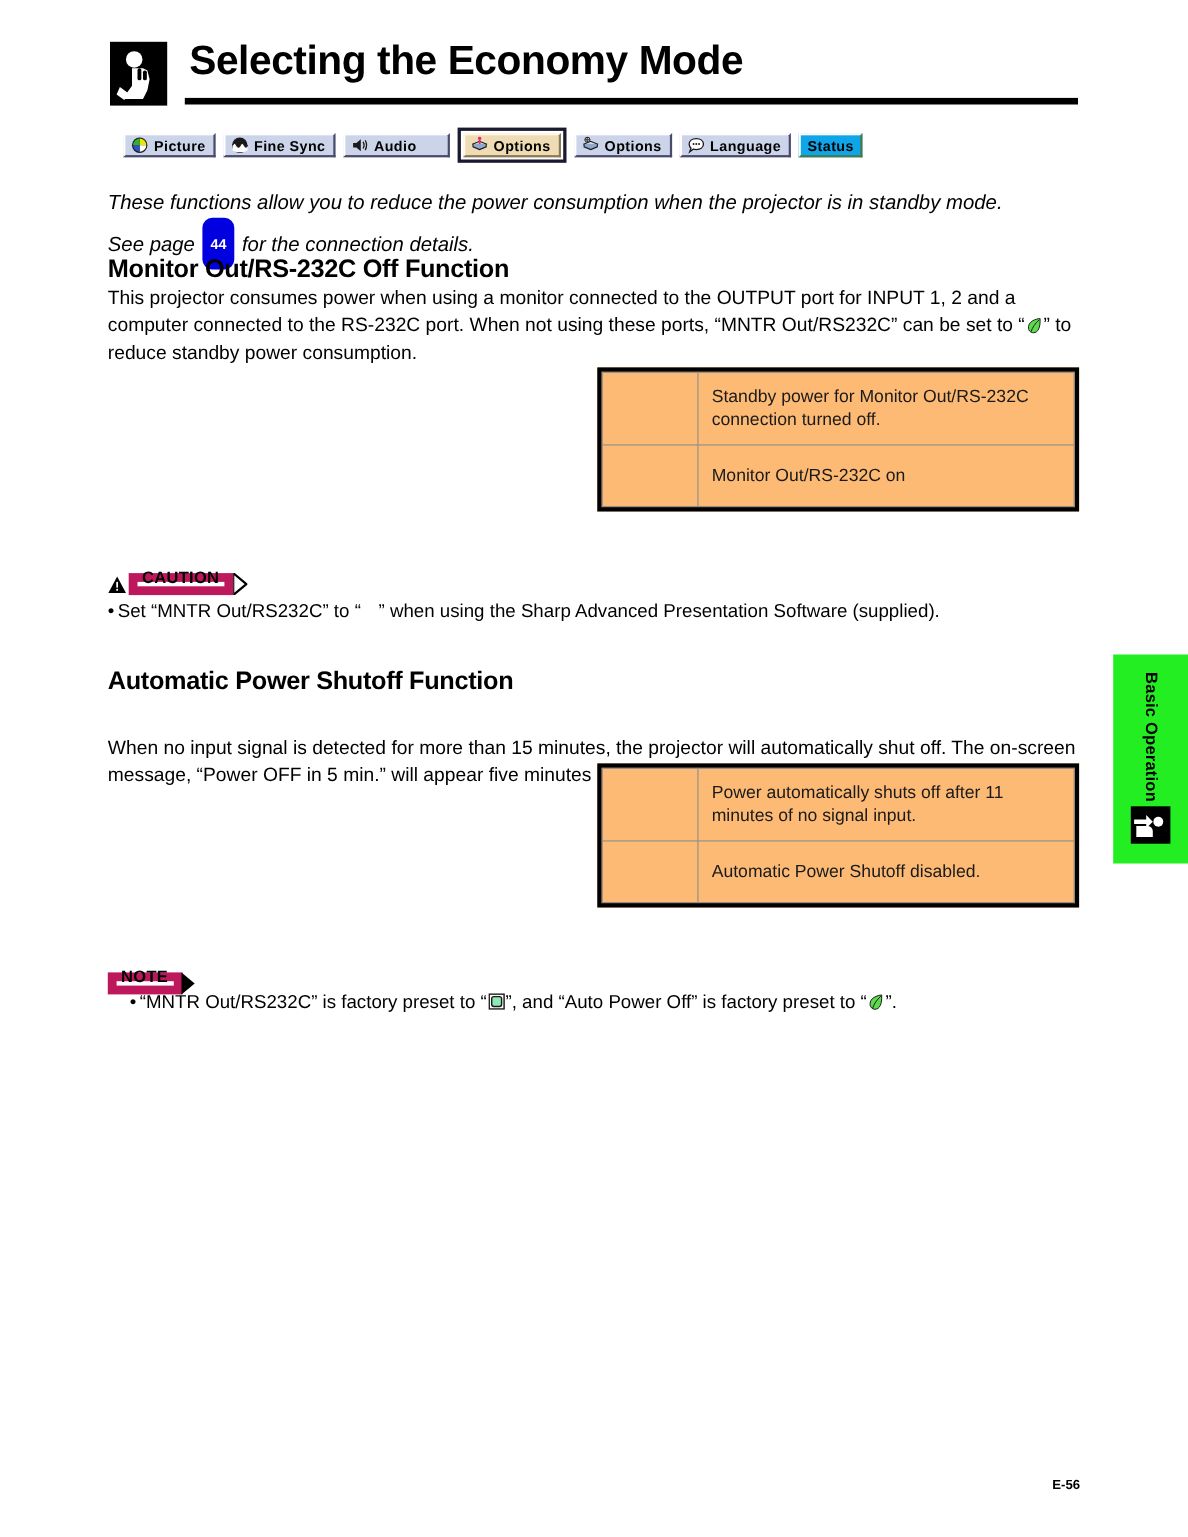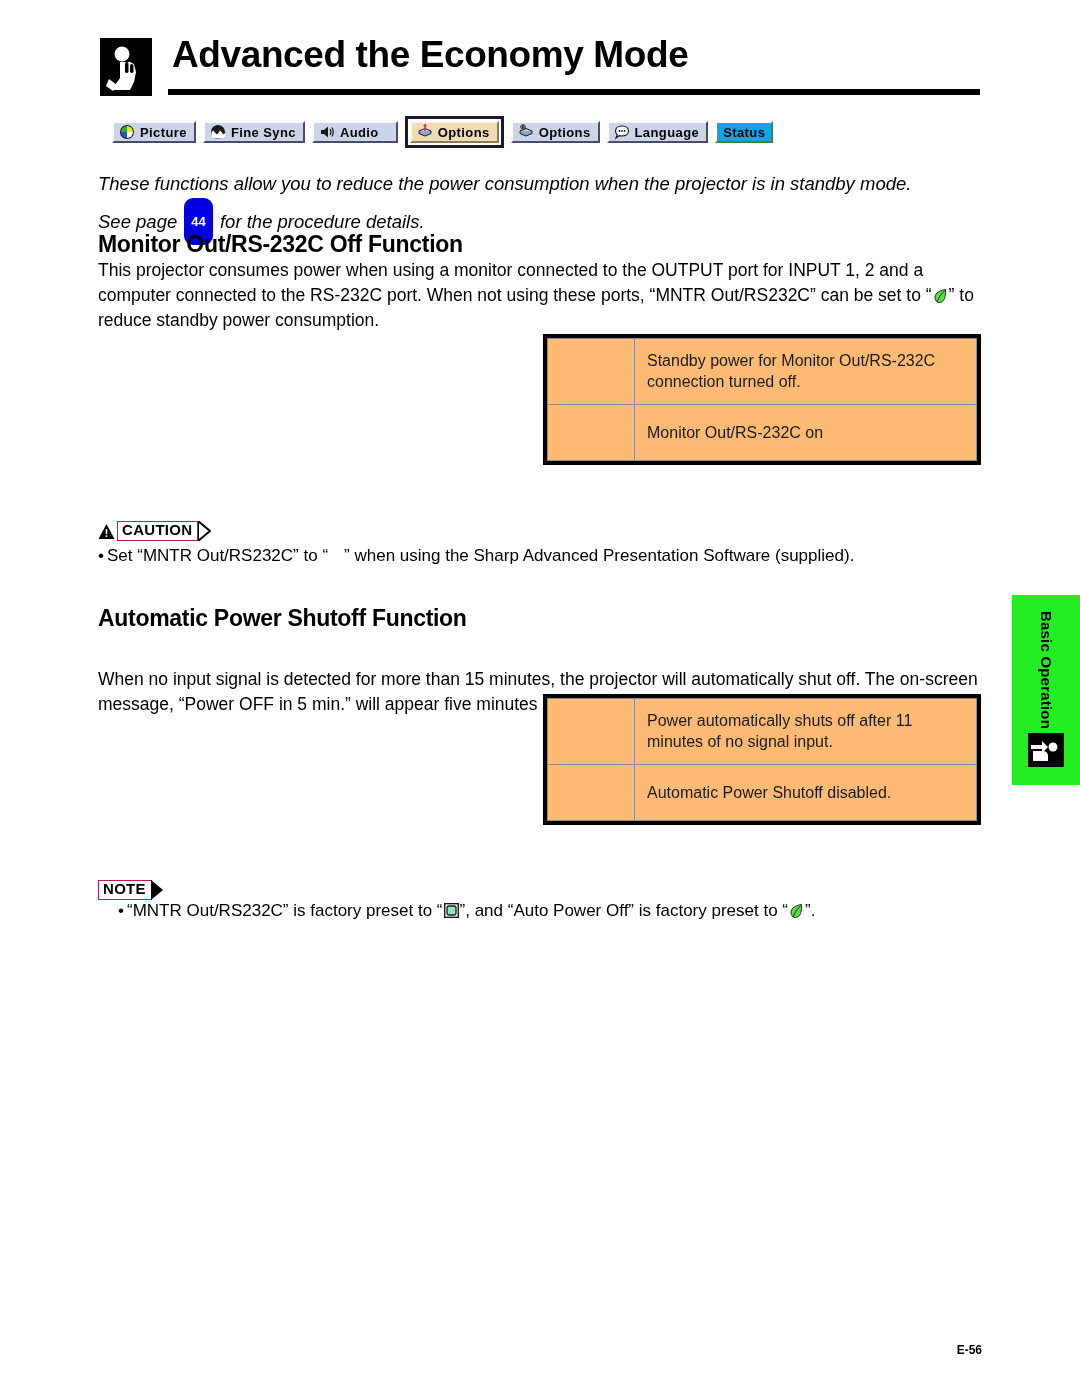--- a/index.html
+++ b/index.html
@@ -76,21 +76,21 @@
     border-left: 2px solid #ffffff;
     border-right: 2px solid #4a4a6a;
     border-bottom: 2px solid #4a4a6a;
     font-size: 13px;
     font-weight: bold;
     font-family: "Liberation Sans", sans-serif;
     letter-spacing: 0.4px;
     box-sizing: border-box;
     color: #000;
   }
-  .tab.wide-gap { padding-right: 17px; }
+  .tab.wide-gap { padding-right: 28px; }
   .tab-selected-wrap {
     border: 3px solid #1a1a2e;
     padding: 2px;
     background: #ffffff;
     margin-top: -5px;
   }
   .tab.selected {
     background: #f0dcb4;
     border-top: 2px solid #fff8e8;
     border-left: 2px solid #fff8e8;
@@ -214,24 +214,24 @@
   #caution-flag { top: 521px; }
   #note-flag { top: 880px; }
 
   .flag {
     display: inline-flex;
     align-items: center;
     height: 20px;
   }
   .warn-tri { width: 17px; height: 17px; display:block; margin-right: 2px; }
   .flag-box {
-    border: 1px solid #be185d;
+    border: 8px solid #be185d;
     height: 20px;
     display: flex;
-    align-items: flex-start;
+    align-items: flex-end;
     padding: 0 5px 0 4px;
     box-sizing: border-box;
   }
   .flag-label {
     font-size: 15px;
     font-weight: bold;
     letter-spacing: 0.3px;
     font-family: "Liberation Sans", sans-serif;
     line-height: 15px;
   }
@@ -312,21 +312,21 @@
 <div class="header">
   <div class="header-icon">
     <svg class="hand-glyph" viewBox="0 0 52 58">
       <circle cx="22" cy="16" r="7.5" fill="#ffffff"></circle>
       <path d="M20 24 L20 40 L15 47 L12 52 L30 52 L34 44 L36 34 L34 26 L30 24 Z" fill="#ffffff"></path>
       <path d="M9 41 L17 47 L13 53 L6 48 Z" fill="#ffffff"></path>
       <rect x="25" y="24" width="3.5" height="11" rx="1.7" fill="#000000"></rect>
       <rect x="30" y="26" width="3.5" height="9" rx="1.7" fill="#000000"></rect>
     </svg>
   </div>
-  <div class="page-title">Advanced the Economy Mode</div>
+  <div class="page-title">Selecting the Economy Mode</div>
   <div class="title-rule"></div>
 </div>
 
 <div class="tabbar">
 
   <div class="tab">
     <svg class="tab-ico" viewBox="0 0 16 16">
       <circle cx="8" cy="8" r="7" fill="#1a1a1a"></circle>
       <path d="M8 2 A6 6 0 0 1 14 8 L8 8 Z" fill="#e8e800"></path>
       <path d="M14 8 A6 6 0 0 1 8 14 L8 8 Z" fill="#ffffff"></path>
@@ -388,21 +388,21 @@
 
   <div class="tab status">
     <span>Status</span>
   </div>
 </div>
 
 <div class="intro">
   <span>These functions allow you to reduce the power consumption when the projector is in standby mode.</span><br>
   <span>See page</span>
   <span class="pagebadge">44</span>
-  <span>for the procedure details.</span>
+  <span>for the connection details.</span>
 </div>
 
 <div class="sect-h" id="sect1-h">Monitor Out/RS-232C Off Function</div>
 
 <div class="body-p" id="sect1-p">
   <span>This projector consumes power when using a monitor connected to the OUTPUT port for INPUT 1, 2 and a computer connected to the RS-232C port. When not using these ports, “MNTR Out/RS232C” can be set to “</span><svg class="leaf" viewBox="0 0 15 16">
       <path d="M12.5 1.5 C12.5 1.5 2.5 2.5 2 9 C1.7 12.6 4 14.5 6.5 14.5 C10.5 14.5 13 10 12.5 1.5 Z" fill="#5ddb4c" stroke="#1a1a1a" stroke-width="0.9"></path>
       <path d="M11.8 2.6 C8 6 5.5 9.8 4.3 13.6" fill="none" stroke="#1a1a1a" stroke-width="0.9"></path>
     </svg><span>” to reduce standby power consumption.</span>
 </div>

